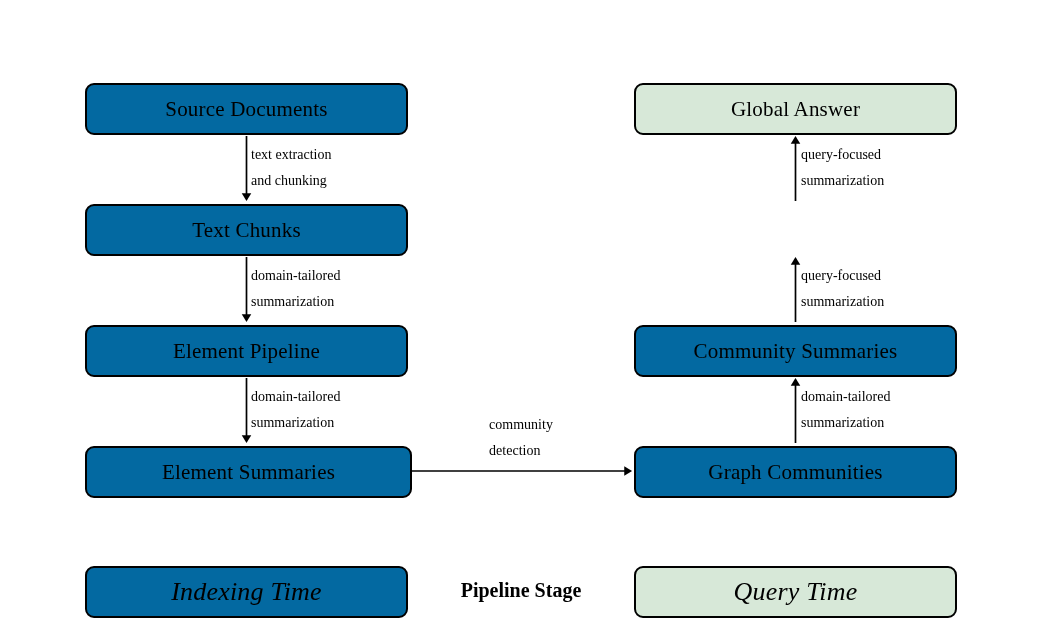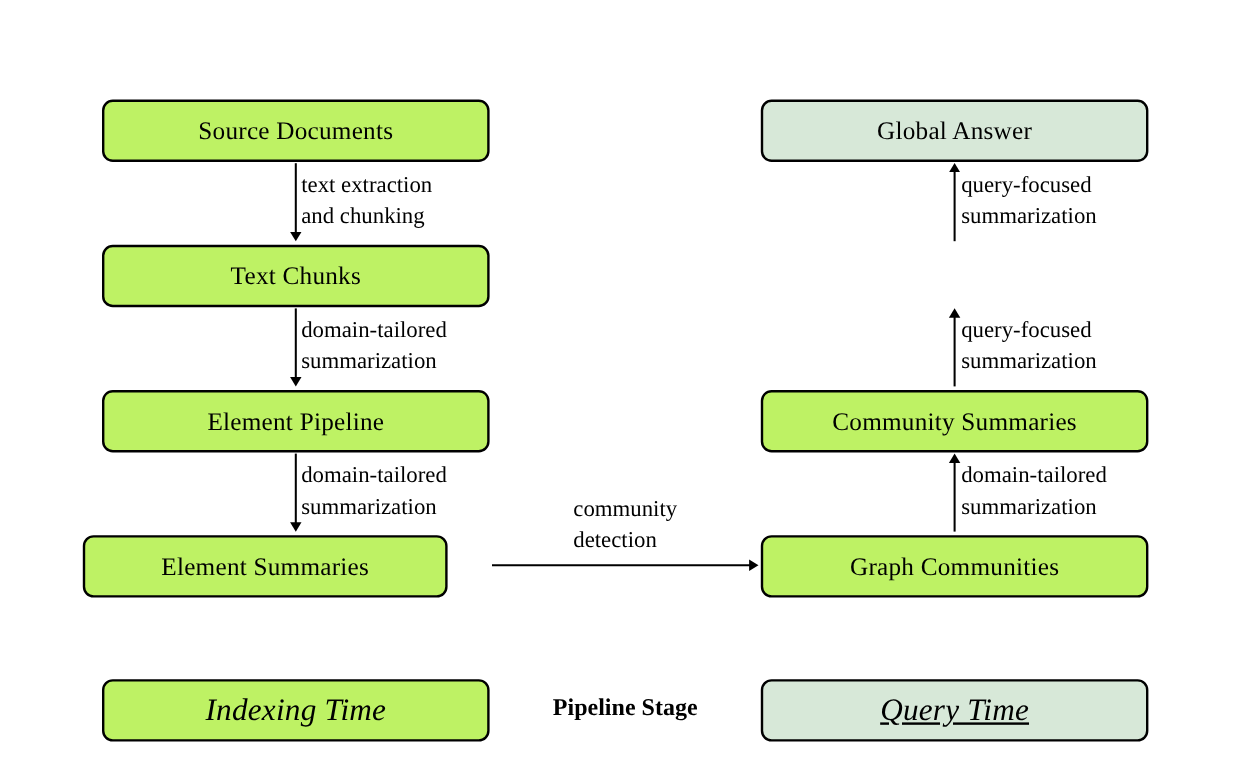--- a/index.html
+++ b/index.html
@@ -28,28 +28,28 @@
     border: 2.5px solid #000000;
     border-radius: 9px;
     display: flex;
     align-items: center;
     justify-content: center;
     font-size: 21px;
     line-height: 1;
     letter-spacing: 0.2px;
     white-space: nowrap;
   }
-  .node.indexing { background: #bef264; }
+  .node.indexing { background: #0369a1; }
   .node.query    { background: #d7e8d8; }
   .node.legend   { font-style: italic; font-size: 26px; }
 
   
   .edge-label {
     position: absolute;
-    font-size: 19px;
+    font-size: 14px;
     line-height: 26px;
     white-space: nowrap;
   }
   .edge-label.centered {
     transform: translateX(-50%);
   }
 
   
   #arrows {
     position: absolute;
@@ -111,21 +111,21 @@
   </div>
 
   <div class="node indexing" style="left:85px; top:204px; width:323px; height:52px;">
     <span>Text Chunks</span>
   </div>
 
   <div class="node indexing" style="left:85px; top:325px; width:323px; height:52px;">
     <span>Element Pipeline</span>
   </div>
 
-  <div class="node indexing" style="left:69px; top:446px; width:304px; height:52px;">
+  <div class="node indexing" style="left:85px; top:446px; width:327px; height:52px;">
     <span>Element Summaries</span>
   </div>
 
   <div class="node query" style="left:634px; top:83px; width:323px; height:52px;">
     <span>Global Answer</span>
   </div>
 
 
   <div class="node indexing" style="left:634px; top:325px; width:323px; height:52px;">
     <span>Community Summaries</span>
@@ -169,17 +169,17 @@
     <div>query-focused</div>
     <div>summarization</div>
   </div>
 
   <div class="node indexing legend" style="left:85px; top:566px; width:323px; height:52px;">
     <span>Indexing Time</span>
   </div>
 
   <div class="stage-caption" style="left:521px; top:579px;">Pipeline Stage</div>
 
-  <div class="node query legend" style="left:634px; top:566px; width:323px; height:52px;text-decoration:underline;">
+  <div class="node query legend" style="left:634px; top:566px; width:323px; height:52px;">
     <span>Query Time</span>
   </div>
 
 </div>
 
 </body></html>

